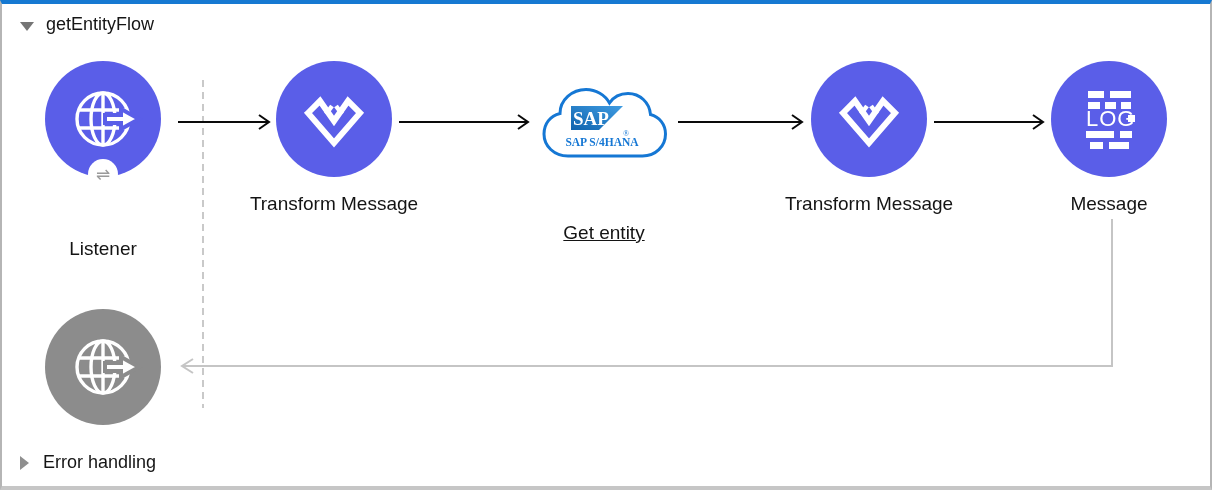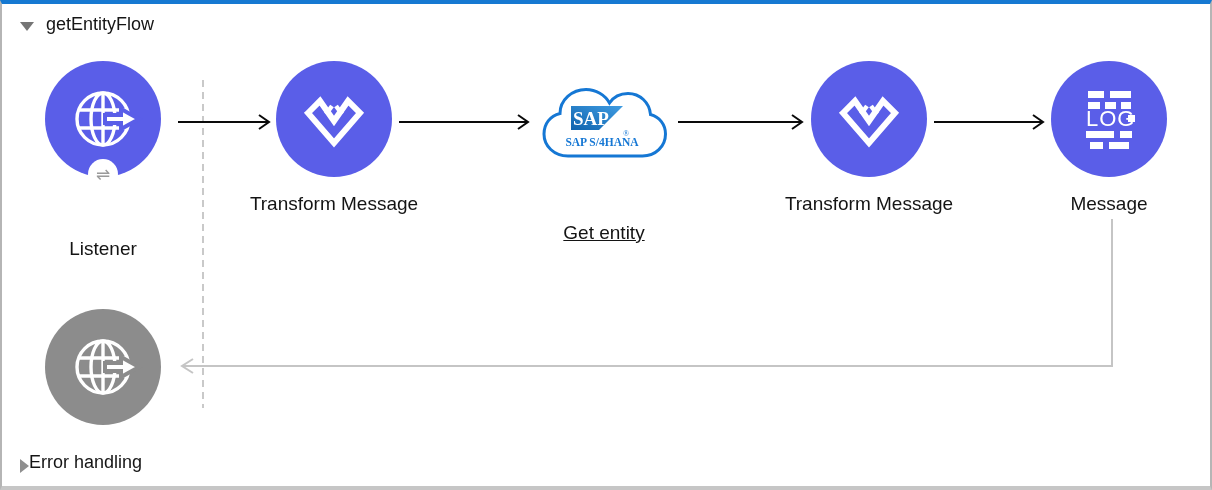--- a/index.html
+++ b/index.html
@@ -19,21 +19,21 @@
   .node-purple{background:#5a5ee8;--bg:#5a5ee8;}
   .node-gray{background:#8c8c8c;--bg:#8c8c8c;}
   .arrow-sep{stroke:var(--bg);}
   .badge{position:absolute;left:86px;top:155px;width:30px;height:30px;border-radius:50%;
          background:#fff;display:flex;align-items:center;justify-content:center;
          color:#9a9a9a;font-size:17px;line-height:1;}
   .node-label{position:absolute;width:170px;text-align:center;font-size:19px;line-height:28px;
               color:#141414;}
   .sub-label{color:#bdbdbd;}
   .sap-node{position:absolute;left:537px;top:78px;width:130px;height:84px;cursor:pointer;font-family:Liberation Serif, serif;}
-  .error-header{position:absolute;left:18px;top:448px;display:flex;align-items:flex-end;}
+  .error-header{position:absolute;left:18px;top:448px;display:flex;align-items:center;gap:14px;}
   .tri-right{width:0;height:0;border-top:7px solid transparent;border-bottom:7px solid transparent;
              border-left:9px solid #8f8f8f;cursor:pointer;}
   .error-title{font-size:18px;color:#151515;}
 </style>
 </head>
 <body>
 
 <div class="canvas">
 
   <div class="flow-header">

